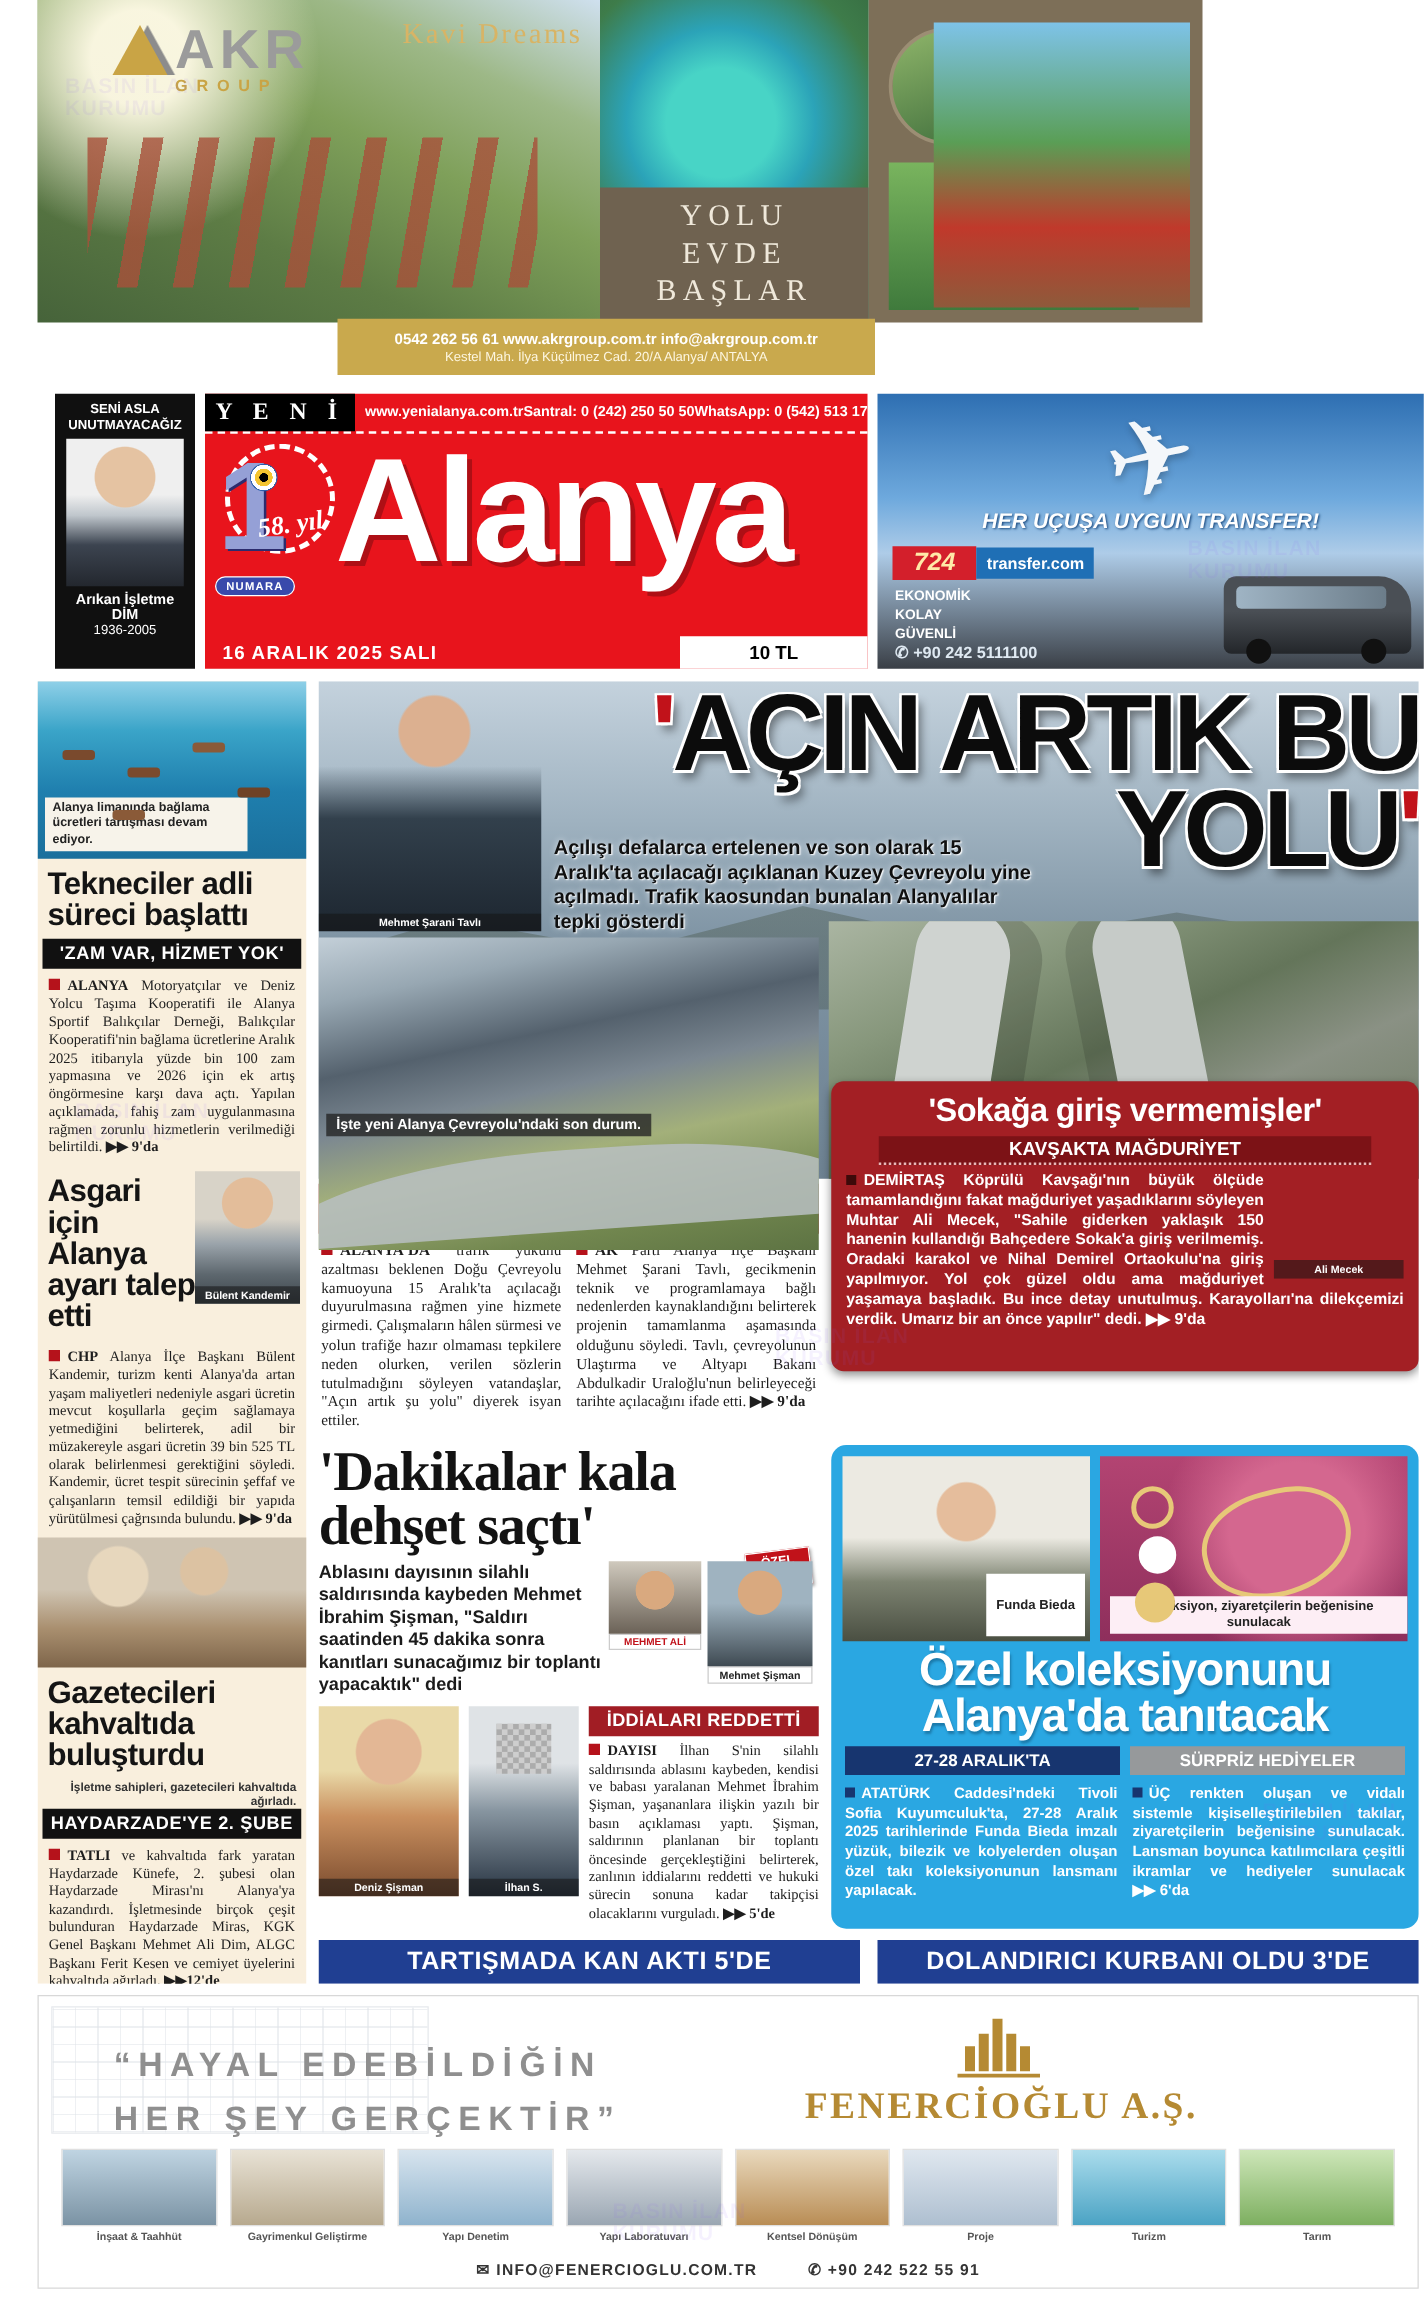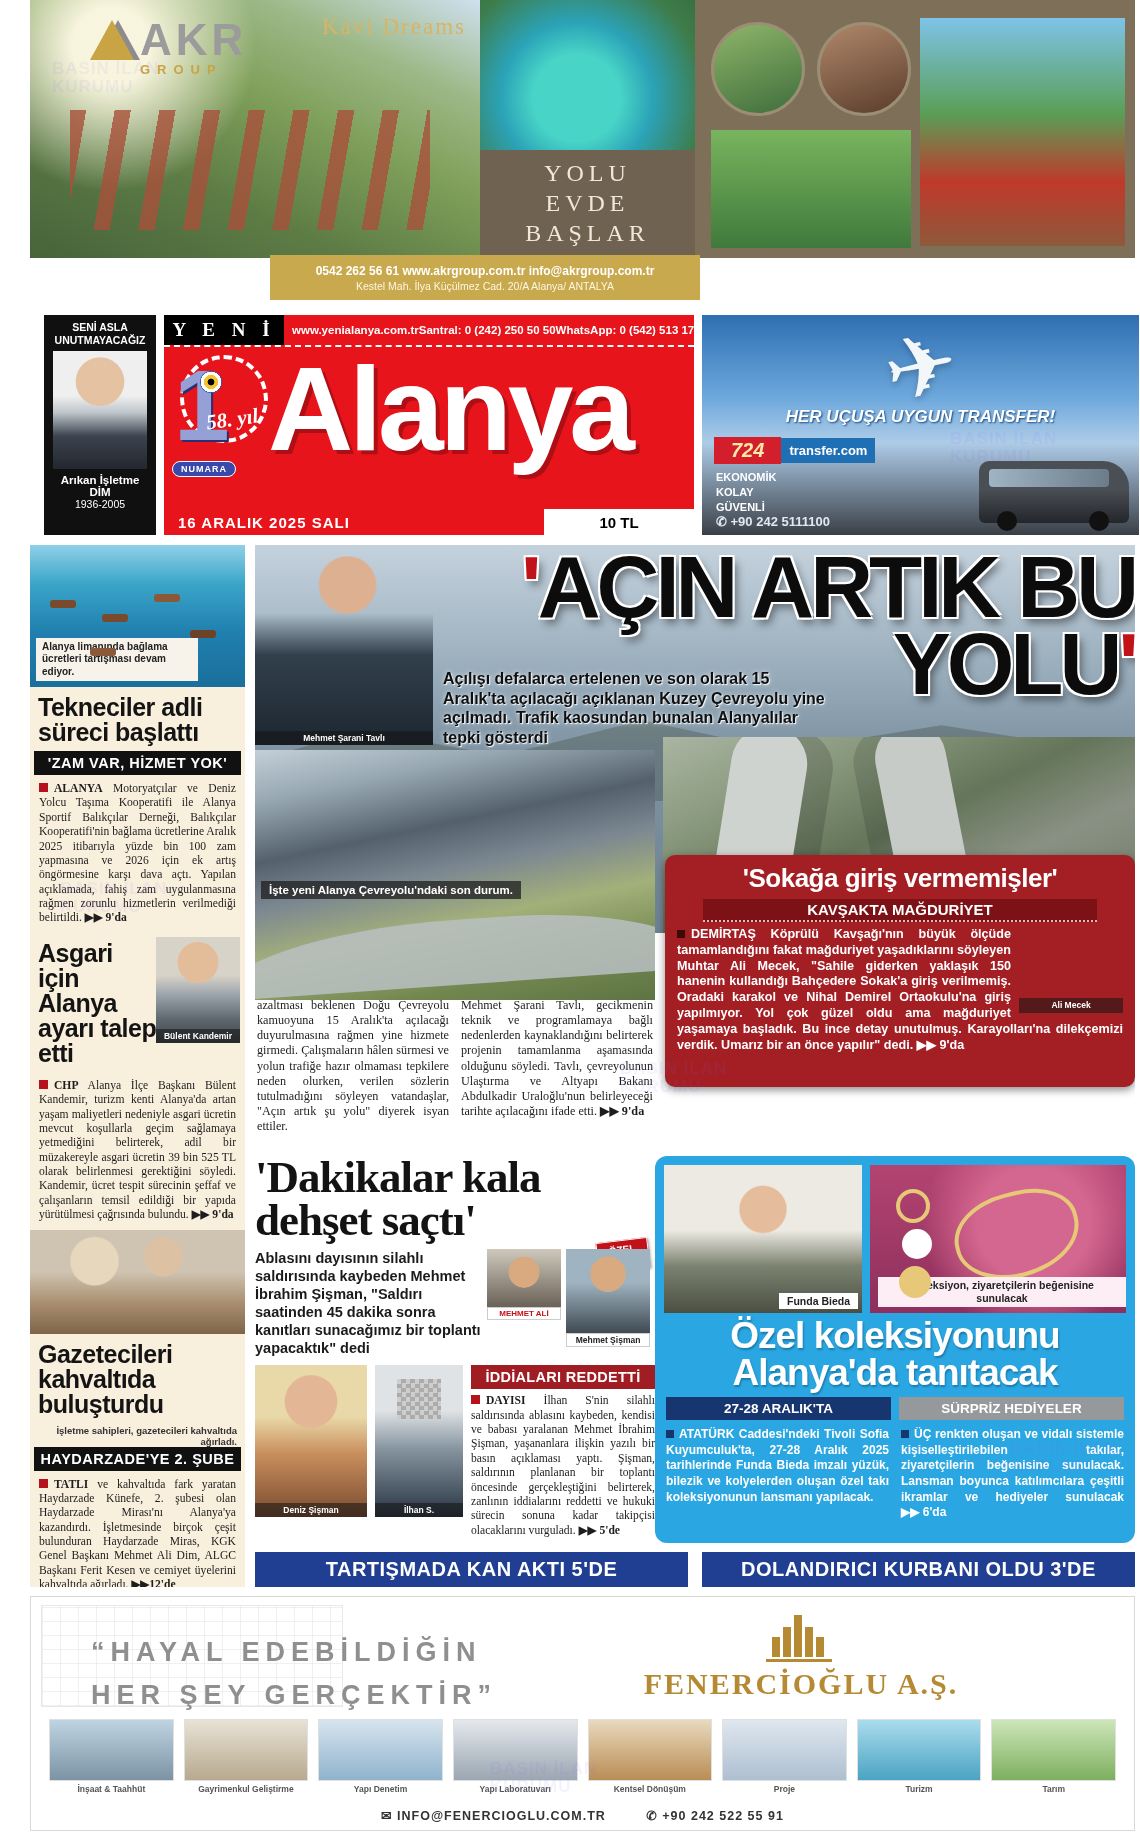--- a/index.html
+++ b/index.html
@@ -3,21 +3,21 @@
 <meta charset="utf-8">
 <style>
   html,body{margin:0;padding:0;background:#e9e9e9;}
   .page{position:relative;width:1140px;height:1841px;background:#fff;margin:0 auto;
         font-family:"Liberation Sans",sans-serif;overflow:hidden;}
   .photo{position:relative;overflow:hidden;}
   
   .wm{position:absolute;color:#8b5cf6;opacity:.08;font-weight:bold;font-size:17px;line-height:1.05;
       letter-spacing:1px;pointer-events:none;white-space:pre-line;z-index:50;}
   
-  .akr{position:absolute;left:30px;top:0;width:1105px;height:300px;display:flex;}
+  .akr{position:absolute;left:30px;top:0;width:932px;height:300px;display:flex;}
   .akr-left{width:450px;height:258px;background:
       radial-gradient(circle at 18% 18%, rgba(255,250,230,.95) 0 9%, rgba(255,250,230,0) 34%),
       linear-gradient(205deg,#cfe0ef 0%,#9db887 22%,#7fa05a 42%,#5d7c45 68%,#46633a 100%);}
   .akr-roofs{position:absolute;left:40px;top:110px;width:360px;height:120px;opacity:.8;background:
       repeating-linear-gradient(100deg,#a8503a 0 16px,rgba(0,0,0,0) 16px 44px);}
   .akr-logo{position:absolute;left:60px;top:20px;display:flex;align-items:flex-start;gap:6px;}
   .akr-tri{width:0;height:0;border-left:22px solid transparent;border-right:22px solid transparent;
       border-bottom:40px solid #c9a445;filter:drop-shadow(6px 0 0 #8c8c8c);}
   .akr-word{font-size:44px;font-weight:bold;color:#9b9b9b;letter-spacing:4px;line-height:.9;}
   .akr-group{font-size:13px;color:#c9a445;letter-spacing:7px;font-weight:bold;}
@@ -165,21 +165,21 @@
       padding:8px 12px 9px;color:#fff;box-shadow:0 3px 8px rgba(0,0,0,.45);height:232px;box-sizing:border-box;}
   .sokaga h3{margin:0;text-align:center;font-size:26px;letter-spacing:-.5px;}
   .sok-kicker{background:#7c1216;margin:5px 26px;text-align:center;font-weight:bold;font-size:15px;
       padding:2px;border-bottom:2px dotted #e9b9b9;}
   .sok-body{font-size:12.6px;font-weight:bold;text-align:justify;line-height:1.26;}
   .ph-mecek{float:right;width:104px;height:86px;margin:0 0 4px 8px;background:
       radial-gradient(circle at 50% 30%, #d8ab85 0 22%, rgba(0,0,0,0) 23%),
       linear-gradient(180deg,#b9b4ad 0 36%,#6d6archive862 60%,#2e2c28 100%),
       linear-gradient(180deg,#b9b4ad,#2e2c28);}
   
-  .row2{display:flex;margin-top:16px;}
+  .row2{display:flex;gap:10px;margin-top:6px;}
   .dehset{width:400px;position:relative;}
   .deh-head{font-family:"Liberation Serif",serif;font-weight:bold;font-size:45px;line-height:.96;
       letter-spacing:-1px;color:#131313;}
   .ozel{position:absolute;right:6px;top:84px;background:#c1121a;color:#fff;font-size:10px;font-weight:bold;
       text-align:center;padding:3px 7px;transform:rotate(-7deg);line-height:1.1;border:1px solid #fff;box-shadow:1px 2px 3px rgba(0,0,0,.4);}
   .dtop{display:flex;gap:6px;margin-top:6px;}
   .dsub{flex:1;font-size:14.5px;font-weight:bold;color:#1b1b1b;line-height:1.25;}
   .minis{width:168px;display:flex;gap:5px;align-items:flex-start;}
   .mini1 .photo{width:74px;height:58px;background:
       radial-gradient(circle at 50% 40%, #d9a97f 0 30%, rgba(0,0,0,0) 31%),linear-gradient(180deg,#cfc9bd,#6b6257);}
@@ -197,21 +197,21 @@
       background:repeating-conic-gradient(#a9a9a9 0 25%,#cdcdcd 0 50%);background-size:9px 9px;opacity:.95;}
   .iddia{flex:1;}
   .iddia .body-serif{font-size:11.6px;padding:5px 0;}
   
   .kolek{flex:1;background:#2aa7e2;border-radius:12px;padding:9px;box-sizing:border-box;color:#fff;}
   .krow{display:flex;gap:8px;}
   .ph-funda{width:198px;height:148px;background:
       radial-gradient(circle at 50% 30%, #e5bd9c 0 16%, rgba(0,0,0,0) 17%),
       linear-gradient(180deg,#eceae2 0 44%,#7d8371 68%,#4a4f42 100%);}
   .flabel{position:absolute;right:4px;bottom:4px;background:#fff;color:#222;font-size:10.5px;
-      font-weight:bold;padding:2px 8px;}
+      font-weight:bold;padding:19px 8px;}
   .ph-jewel{flex:1;height:148px;background:
       radial-gradient(circle at 64% 40%, #d4678f 0 30%, rgba(0,0,0,0) 60%),
       linear-gradient(180deg,#b34472 0%,#8e2f5c 100%);}
   .ph-jewel:before{content:"";position:absolute;right:18%;top:18%;width:46%;height:52%;
       border:4px solid #e7c878;border-radius:50% 45% 55% 50%;transform:rotate(-14deg);}
   .ph-jewel:after{content:"";position:absolute;left:10%;top:16%;width:26px;height:26px;border:4px solid #e7c878;
       border-radius:50%;box-shadow:4px 38px 0 -2px #fff,2px 76px 0 -1px #e7c878;}
   .jcap{position:absolute;left:8px;bottom:6px;background:#fdeef5;color:#222;font-size:10.5px;
       font-weight:bold;text-align:center;padding:2px 8px;line-height:1.25;}
   .kolek h2{margin:4px 0 6px;text-align:center;font-size:37px;line-height:1.0;letter-spacing:-1px;

